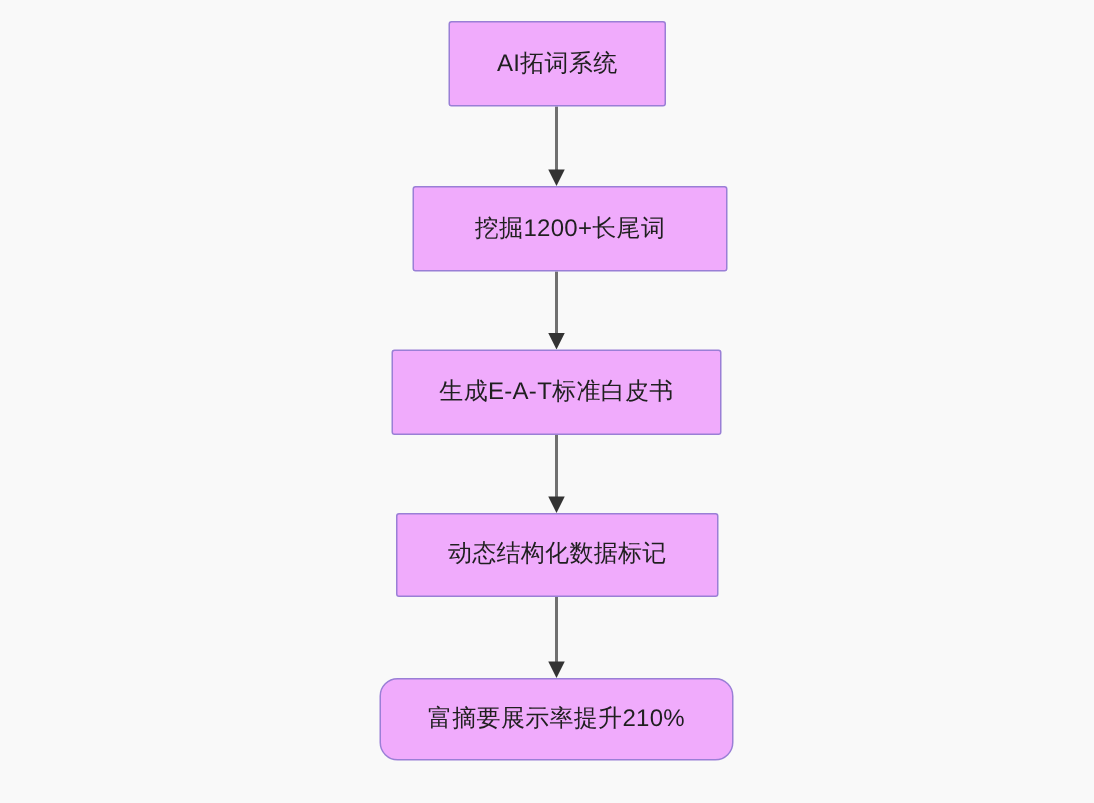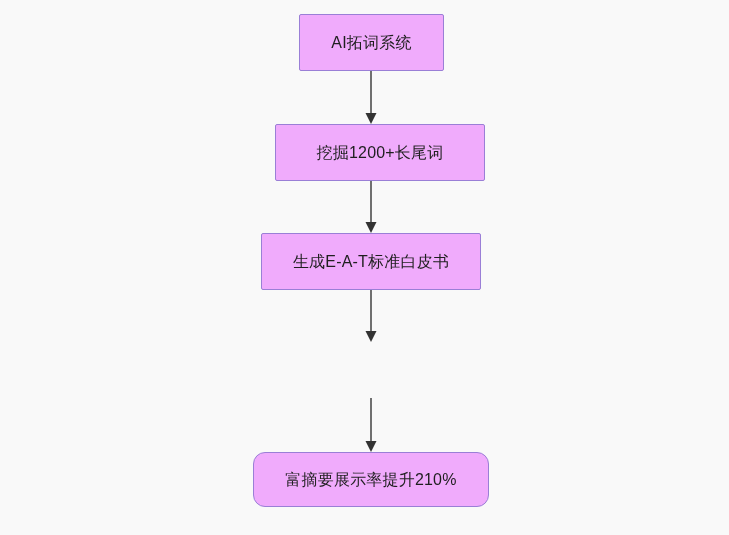--- a/index.html
+++ b/index.html
@@ -82,18 +82,21 @@
   </div>
 
   <div class="node" style="left:275px; top:124px; width:210px; height:57px;">
     <span class="node-label">挖掘1200+长尾词</span>
   </div>
 
   <div class="node" style="left:261px; top:233px; width:220px; height:57px;">
     <span class="node-label">生成E-A-T标准白皮书</span>
   </div>
 
+  <div class="node" style="left:264px; top:342px; width:215px; height:56px;">
+    <span class="node-label">动态结构化数据标记</span>
+  </div>
 
   <div class="node" style="left:253px; top:452px; width:236px; height:55px;border-radius:12px;">
     <span class="node-label">富摘要展示率提升210%</span>
   </div>
 
 </div>
 
 </body></html>

